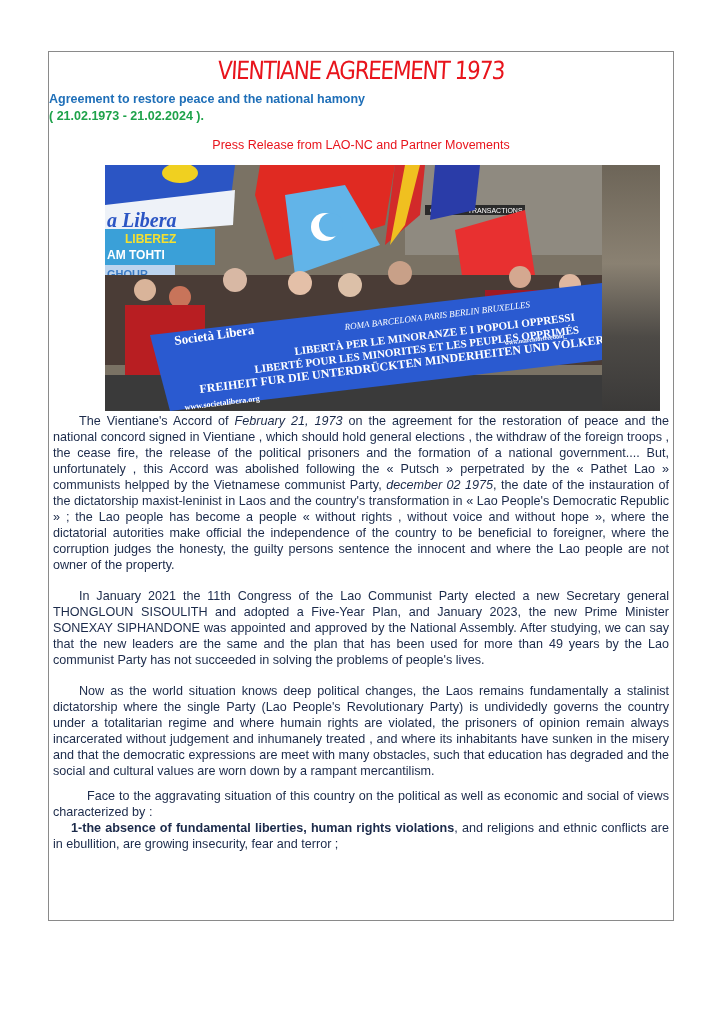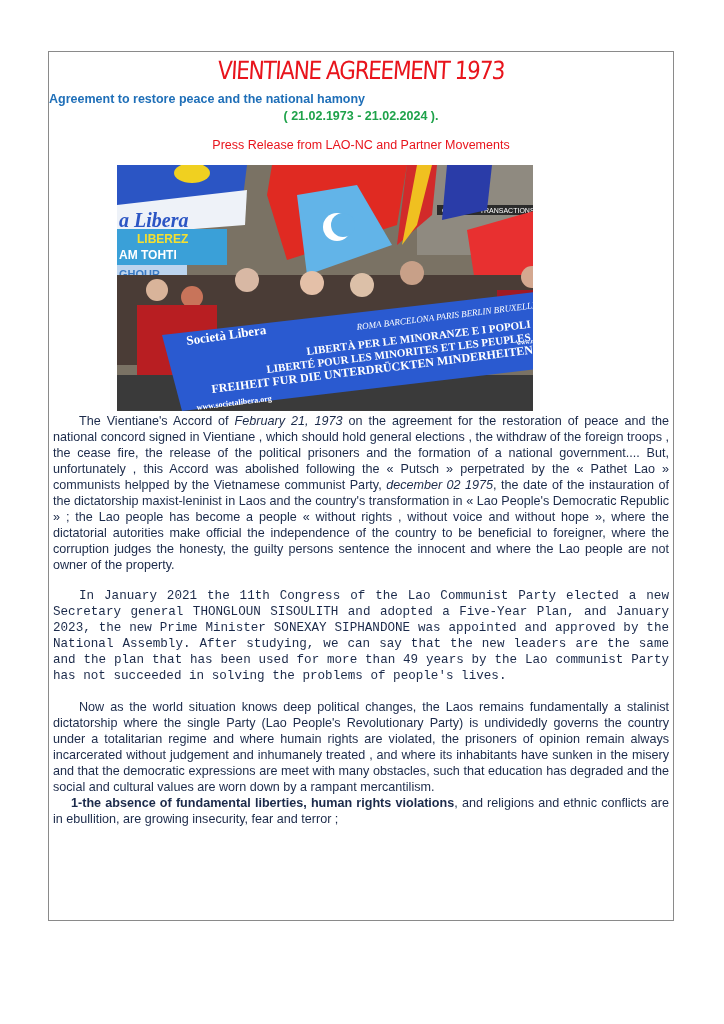--- a/index.html
+++ b/index.html
@@ -7,34 +7,34 @@
     .page-box {
       position: absolute; left: 48px; top: 51px; width: 626px; height: 870px;
       border: 1px solid #8a8a8a; box-sizing: border-box; background: #fff;
     }
     .title {
       position: absolute; left: 0; right: 0; top: 4px; text-align: center;
       color: #e8141c; font-family: "DejaVu Sans", sans-serif; font-size: 25px;
       letter-spacing: -1.5px; transform: scaleX(0.86) skewX(-4deg); font-weight: normal;
     }
     .subtitle { position: absolute; left: 0; right: 0; top: 40px; text-align: left; color: #1f6fb8; font-weight: bold; font-size: 12.5px; }
-    .dates { position: absolute; left: 0; right: 0; top: 57px; text-align: center; color: #1ea24a; font-weight: bold; font-size: 12.5px; }
+    .dates { position: absolute; left: 0; right: 0; top: 57px; color: #1ea24a; font-weight: bold; font-size: 12.5px; }
     .press { position: absolute; left: 0; right: 0; top: 86px; text-align: center; color: #e8141c; font-weight: normal; font-size: 12.5px; }
     .photo {
-      position: absolute; left: 68px; top: 113px; width: 416px; height: 246px; overflow: hidden;
+      position: absolute; left: 56px; top: 113px; width: 555px; height: 246px; overflow: hidden;
       background: linear-gradient(180deg, #6d6558 0%, #8a8172 40%, #4d4a46 70%, #3a3938 100%);
     }
     .photo svg { display: block; }
     .body-text {
       position: absolute; left: 4px; right: 4px; top: 361px;
       color: #1b2a4a; font-size: 12.6px; line-height: 16px; text-align: justify;
     }
     .body-text p { margin: 0; }
     .p1 { text-indent: 26px; }
-    .p2 { margin-top: 15px !important; text-indent: 26px; font-family: Liberation Mono, monospace; }
+    .p2 { margin-top: 15px !important; text-indent: 26px; }
     .p3 { margin-top: 15px !important; text-indent: 26px; }
     .p4 { margin-top: 9px !important; text-indent: 34px; }
     .p5 { text-indent: 18px; }
     .bi { font-weight: normal; font-style: italic; }
     .b { font-weight: bold; }
   </style>
 </head>
 <body>
 
 <div class="page-box">
@@ -93,15 +93,16 @@
         <text x="80" y="245" font-size="8" font-weight="bold" transform="rotate(-7 80 245)">www.societalibera.org</text>
         <text x="400" y="180" font-size="6" font-weight="bold" transform="rotate(-7 400 180)">www.marchforfreedom</text>
       </g>
     </svg>
   </div>
 
   <div class="body-text">
     <p class="p1"><span>The Vientiane's Accord of  </span><span class="bi">February 21, 1973</span><span> on the agreement for the restoration of peace and the national concord signed in Vientiane , which should hold general elections , the withdraw of the foreign troops , the cease fire, the release of the political prisoners and the formation of a national government.... But, unfortunately , this Accord was abolished following the « Putsch » perpetrated by the « Pathet Lao » communists helpped by the Vietnamese communist Party, </span><span class="bi">december 02 1975</span><span>, the date of the instauration of the dictatorship maxist-leninist in Laos and the country's transformation  in « Lao People's Democratic Republic » ; the Lao people has become a people « without rights , without voice and without hope », where the dictatorial autorities make official the independence of the country to be beneficial to foreigner, where the corruption judges the honesty, the guilty persons sentence the innocent and where the Lao people are not owner of the property.</span></p>
     <p class="p2">In January 2021 the 11th Congress of the Lao Communist Party elected a new Secretary general THONGLOUN SISOULITH and adopted a Five-Year Plan, and January 2023, the new Prime Minister SONEXAY SIPHANDONE was appointed and approved by the National Assembly. After studying, we can say that the new leaders are the same and the plan that has been used for more than 49 years by the Lao communist Party has not succeeded in solving the problems of people's lives.</p>
     <p class="p3">Now as the world situation knows deep political changes, the Laos remains fundamentally a stalinist dictatorship where the single Party (Lao People's Revolutionary Party) is undividedly governs the country under a totalitarian regime and where humain rights are violated, the prisoners of opinion remain always incarcerated without judgement and inhumanely treated , and where its inhabitants have sunken in the misery and that the democratic expressions are meet with many obstacles, such that education has degraded and the social and cultural values are worn down by a rampant mercantilism.</p>
+    <p class="p4">Face to the aggravating situation of this country on the political as well as economic and social of views characterized by :</p>
     <p class="p5"><span class="b">1-the absence of fundamental liberties, human rights violations</span><span>, and religions and ethnic conflicts are in ebullition, are growing insecurity, fear and terror ;</span></p>
   </div>
 </div>
 
 </body></html>

